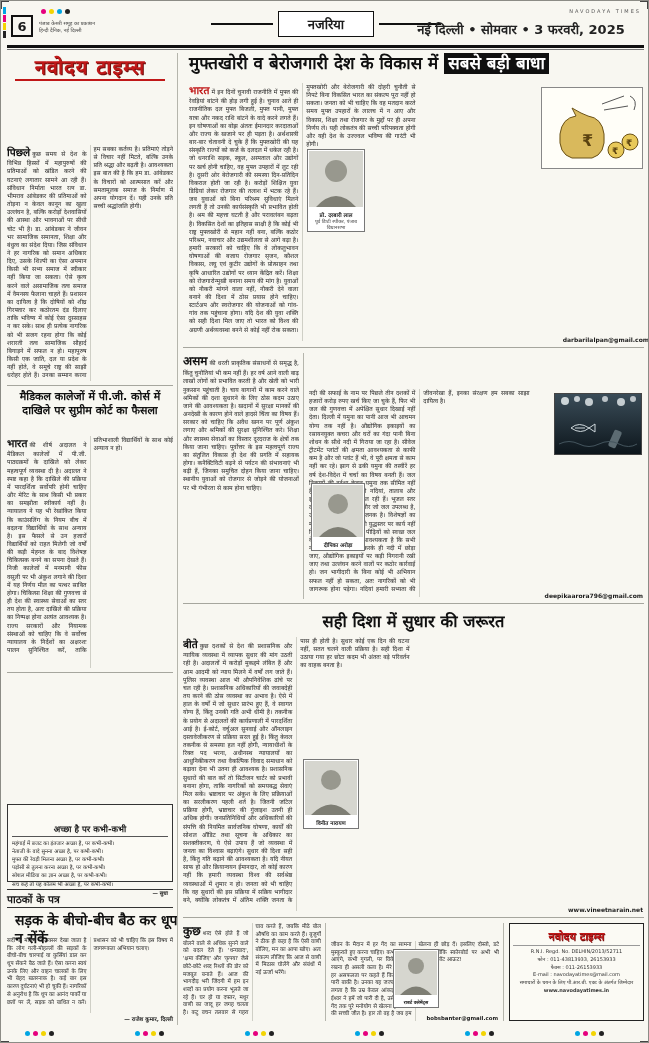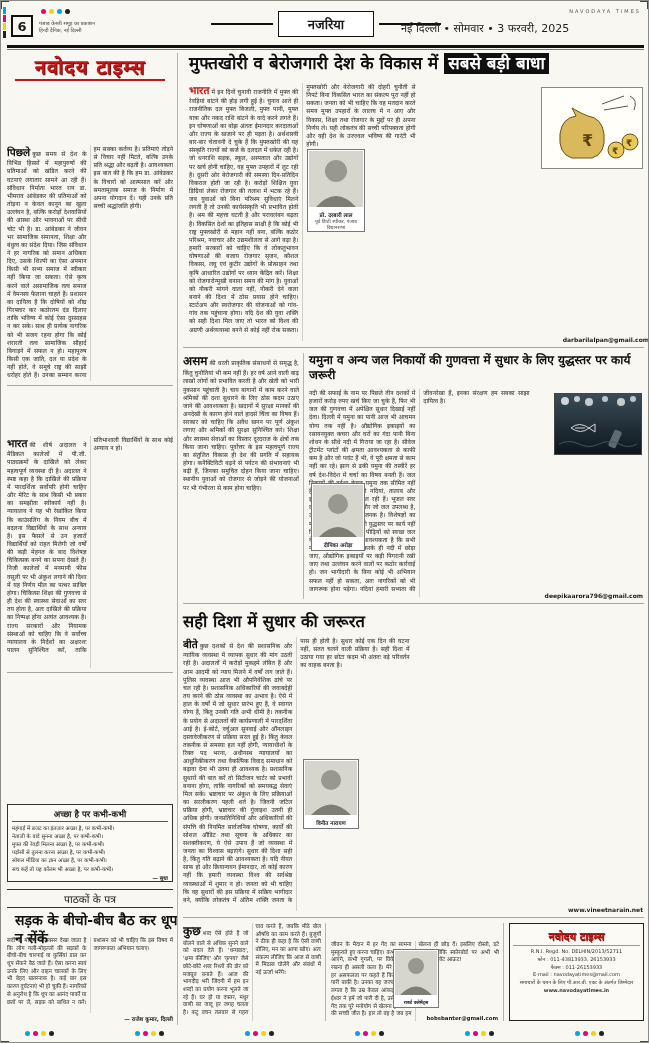--- a/index.html
+++ b/index.html
@@ -26,36 +26,36 @@
           display:flex;align-items:center;justify-content:center;font-size:13px;font-weight:bold}
   .motto{position:absolute;left:38px;top:17px;width:160px;font-size:5px;line-height:1.35;color:#3a3a3a}
   .dots{position:absolute;display:flex;gap:3px}
   .dot{width:5px;height:5px;border-radius:50%;display:inline-block}
   .dc{background:#00a5e3}.dm{background:#e6007e}.dy{background:#f3d403}.dk{background:#222}
   .sectionbox{position:absolute;left:277px;top:8px;width:96px;height:26px;border:1.5px solid #111;
           display:flex;align-items:center;justify-content:center;font-size:13px;font-weight:bold;background:#fff}
   .flank{position:absolute;top:20px;width:62px;height:2px;background:#111}
   .paper-en{position:absolute;left:440px;top:5px;width:200px;text-align:right;font-size:5px;
           letter-spacing:2px;color:#555}
-  .dateline{position:absolute;left:400px;top:17px;width:240px;text-align:left;font-size:11px;font-weight:400;color:#222}
+  .dateline{position:absolute;left:400px;top:17px;width:240px;text-align:center;font-size:13px;font-weight:700;color:#222}
   .edgestrip{position:absolute;display:flex;flex-direction:column;gap:1px}
   .eb{width:3px;height:7px}
   
   .pbox{position:absolute;background:#fff;border:1px solid #777;padding:1px;text-align:center}
   .pbox .cap{font-size:5.5px;font-weight:bold;line-height:1.25;padding-top:1px}
   .pbox .cap2{font-size:4.8px;line-height:1.2;color:#444}
   .illus{position:absolute;background:#fff;border:1px solid #888}
   
   .brand{position:absolute;width:100%;text-align:center;font-size:20px;font-weight:bold;color:#c01818;
          text-shadow:1px 1px 0 #70100f;letter-spacing:1px}
-  .satire{position:absolute;border:1px solid #333;background:#fbfaf4;padding:3px 4px}
+  .satire{position:absolute;border:1px solid #333;background:#fbfaf4;padding:18px 4px}
   .satire .stitle{font-size:8.5px;font-weight:bold;text-align:center;border-bottom:1px solid #555;padding-bottom:2px;margin-bottom:2px}
   .satire .sline{font-size:5.4px;line-height:1.5;color:#222}
   .satire .ssig{font-size:5.4px;font-weight:bold;text-align:right;padding-top:1px}
-  .letterssec .lt{font-size:10.5px;font-weight:normal;text-align:center}
+  .letterssec .lt{font-size:10.5px;font-weight:bold;text-align:left}
   .imprint{position:absolute;border:1px solid #222;background:#fbfaf4;padding:4px 3px;text-align:center}
   .imprint .ibrand{font-size:11px;font-weight:bold;color:#c01818;text-shadow:.5px .5px 0 #70100f;
           border-bottom:1px solid #999;padding-bottom:2px;margin-bottom:2px}
   .imprint .iline{font-size:5px;line-height:1.55;color:#333}
 </style>
 </head>
 <body>
 
 <div class="page">
 
@@ -102,20 +102,21 @@
     <div class="brand" style="top:0">नवोदय टाइम्स</div>
     <div class="abs" style="left:8px;top:26px;width:150px;height:2px;background:#c01818"></div>
 
 
     <div class="abs body6 cols2" style="left:0;top:92px;width:166px;height:236px">
       <span class="drop">पिछले</span><span>कुछ समय से देश के विभिन्न हिस्सों में महापुरुषों की प्रतिमाओं को खंडित करने की घटनाएं लगातार सामने आ रही हैं। संविधान निर्माता भारत रत्न डा. भीमराव आंबेडकर की प्रतिमाओं को तोड़ना न केवल कानून का खुला उल्लंघन है, बल्कि करोड़ों देशवासियों की आस्था और भावनाओं पर सीधी चोट भी है। डा. आंबेडकर ने जीवन भर सामाजिक समानता, शिक्षा और बंधुत्व का संदेश दिया। जिस संविधान ने हर नागरिक को समान अधिकार दिए, उसके शिल्पी का ऐसा अपमान किसी भी सभ्य समाज में स्वीकार नहीं किया जा सकता। ऐसे कृत्य करने वाले असामाजिक तत्व समाज में वैमनस्य फैलाना चाहते हैं। प्रशासन का दायित्व है कि दोषियों को शीघ्र गिरफ्तार कर कठोरतम दंड दिलाए ताकि भविष्य में कोई ऐसा दुस्साहस न कर सके। साथ ही प्रत्येक नागरिक को भी सजग रहना होगा कि कोई शरारती तत्व सामाजिक सौहार्द बिगाड़ने में सफल न हो। महापुरुष किसी एक जाति, दल या प्रदेश के नहीं होते, वे समूचे राष्ट्र की साझी धरोहर होते हैं। उनका सम्मान करना हम सबका कर्तव्य है। प्रतिमाएं तोड़ने से विचार नहीं मिटते, बल्कि उनके प्रति श्रद्धा और बढ़ती है। आवश्यकता इस बात की है कि हम डा. आंबेडकर के विचारों को आत्मसात करें और समतामूलक समाज के निर्माण में अपना योगदान दें। यही उनके प्रति सच्ची श्रद्धांजलि होगी।</span>
     </div>
 
     <div class="hline" style="left:0;top:332px;width:166px"></div>
 
+    <h3 class="abs headline" style="left:0;top:337px;width:166px;font-size:11px;line-height:1.3;text-align:center">मैडिकल कालेजों में पी.जी. कोर्स में दाखिले पर सुप्रीम कोर्ट का फैसला</h3>
 
     <div class="abs body6 cols2" style="left:0;top:383px;width:166px;height:232px">
       <span class="drop">भारत</span><span>की शीर्ष अदालत ने मैडिकल कालेजों में पी.जी. पाठ्यक्रमों के दाखिले को लेकर महत्वपूर्ण व्यवस्था दी है। अदालत ने स्पष्ट कहा है कि दाखिले की प्रक्रिया में पारदर्शिता सर्वोपरि होनी चाहिए और मेरिट के साथ किसी भी प्रकार का समझौता स्वीकार्य नहीं है। न्यायालय ने यह भी रेखांकित किया कि काउंसलिंग के नियम बीच में बदलना विद्यार्थियों के साथ अन्याय है। इस फैसले से उन हजारों विद्यार्थियों को राहत मिलेगी जो वर्षों की कड़ी मेहनत के बाद विशेषज्ञ चिकित्सक बनने का सपना देखते हैं। निजी कालेजों में मनमानी फीस वसूली पर भी अंकुश लगाने की दिशा में यह निर्णय मील का पत्थर साबित होगा। चिकित्सा शिक्षा की गुणवत्ता से ही देश की स्वास्थ्य सेवाओं का स्तर तय होता है, अतः दाखिले की प्रक्रिया का निष्पक्ष होना अत्यंत आवश्यक है। राज्य सरकारों और नियामक संस्थाओं को चाहिए कि वे सर्वोच्च न्यायालय के निर्देशों का अक्षरशः पालन सुनिश्चित करें, ताकि प्रतिभाशाली विद्यार्थियों के साथ कोई अन्याय न हो।</span>
     </div>
 
     <div class="hline" style="left:0;top:619px;width:166px"></div>
 
 
     <div class="satire" style="left:0;top:751px;width:166px;height:78px">
       <div class="stitle">अच्छा है पर कभी-कभी</div>
@@ -177,21 +178,20 @@
 
   <article class="abs" style="left:182px;top:352px;width:116px;height:246px">
     <div class="body6" style="width:116px;height:246px">
       <span class="drop" style="font-size:12px">असम</span><span>की धरती प्राकृतिक संसाधनों से समृद्ध है, किंतु चुनौतियां भी कम नहीं हैं। हर वर्ष आने वाली बाढ़ लाखों लोगों को प्रभावित करती है और खेती को भारी नुकसान पहुंचाती है। चाय बागानों में काम करने वाले श्रमिकों की दशा सुधारने के लिए ठोस कदम उठाए जाने की आवश्यकता है। खदानों में सुरक्षा मानकों की अनदेखी के कारण होने वाले हादसे चिंता का विषय हैं। सरकार को चाहिए कि अवैध खनन पर पूर्ण अंकुश लगाए और श्रमिकों की सुरक्षा सुनिश्चित करे। शिक्षा और स्वास्थ्य सेवाओं का विस्तार दूरदराज के क्षेत्रों तक किया जाना चाहिए। पूर्वोत्तर के इस महत्वपूर्ण राज्य का संतुलित विकास ही देश की प्रगति में सहायक होगा। कनैक्टिविटी बढ़ने से पर्यटन की संभावनाएं भी बढ़ी हैं, जिनका समुचित दोहन किया जाना चाहिए। स्थानीय युवाओं को रोजगार से जोड़ने की योजनाओं पर भी गंभीरता से काम होना चाहिए।</span>
     </div>
   </article>
 
   <div class="vline" style="left:302px;top:352px;height:246px"></div>
 
   <article class="abs" style="left:308px;top:352px;width:335px;height:246px">
-    <h2 class="headline" style="font-size:12px;line-height:1.25">यमुना व अन्य जल निकायों की गुणवत्ता में सुधार के लिए युद्धस्तर पर कार्य जरूरी</h2>
     <div class="abs body6 cols3" style="left:0;top:36px;width:335px;height:208px">नदी की सफाई के नाम पर पिछले तीन दशकों में हजारों करोड़ रुपए खर्च किए जा चुके हैं, फिर भी जल की गुणवत्ता में अपेक्षित सुधार दिखाई नहीं देता। दिल्ली में यमुना का पानी आज भी आचमन योग्य तक नहीं है। औद्योगिक इकाइयों का रसायनयुक्त कचरा और घरों का गंदा पानी बिना शोधन के सीधे नदी में गिराया जा रहा है। सीवेज ट्रीटमेंट प्लांटों की क्षमता आवश्यकता से काफी कम है और जो प्लांट हैं भी, वे पूरी क्षमता से काम नहीं कर रहे। झाग से ढकी यमुना की तस्वीरें हर वर्ष देश-विदेश में चर्चा का विषय बनती हैं। जल निकायों की दुर्दशा केवल यमुना तक सीमित नहीं है, देशभर की छोटी-बड़ी नदियां, तालाब और झीलें प्रदूषण की मार झेल रही हैं। भूजल स्तर लगातार नीचे जा रहा है और जो जल उपलब्ध है, उसकी गुणवत्ता भी चिंताजनक है। विशेषज्ञों का मानना है कि यदि अभी भी युद्धस्तर पर कार्य नहीं किया गया तो आने वाली पीढ़ियों को स्वच्छ जल के लिए तरसना पड़ेगा। आवश्यकता है कि सभी नालों का पानी शोधित करके ही नदी में छोड़ा जाए, औद्योगिक इकाइयों पर कड़ी निगरानी रखी जाए तथा उल्लंघन करने वालों पर कठोर कार्रवाई हो। जन भागीदारी के बिना कोई भी अभियान सफल नहीं हो सकता, अतः नागरिकों को भी जागरूक होना पड़ेगा। नदियां हमारी सभ्यता की जीवनरेखा हैं, इनका संरक्षण हम सबका साझा दायित्व है।</div>
     <div class="pbox" style="left:2px;top:130px;width:54px">
       <svg width="50" height="52" viewBox="0 0 50 52">
         <rect width="50" height="52" fill="#d6d6cf"></rect>
         <circle cx="25" cy="19" r="10" fill="#98988e"></circle>
         <path d="M6 52 q19 -20 38 0 z" fill="#7e7e74"></path>
       </svg>
       <div class="cap">दीपिका अरोड़ा</div>
     </div>
     <div class="illus" style="left:245px;top:40px;width:88px;height:62px;border-color:#444">
@@ -215,21 +215,21 @@
         <rect x="56" y="36" width="8" height="18" rx="2" transform="rotate(24 60 45)" fill="#5c6b72"></rect>
         <path d="M4 50 q10 -5 20 0 q10 5 20 0 q10 -5 20 0 q10 5 18 0" fill="none" stroke="#44555e"></path>
       </svg>
     </div>
     <div class="email">deepikaarora796@gmail.com</div>
   </article>
 
   <div class="hline" style="left:182px;top:602px;width:461px"></div>
 
   <article class="abs" style="left:182px;top:608px;width:461px;height:304px">
-    <h2 class="headline" style="font-size:16.5px;text-align:left">सही दिशा में सुधार की जरूरत</h2>
+    <h2 class="headline" style="font-size:16.5px;text-align:center">सही दिशा में सुधार की जरूरत</h2>
     <div class="abs body6 cols4" style="left:0;top:28px;width:461px;height:274px">
       <span class="drop">बीते</span><span>कुछ दशकों से देश की प्रशासनिक और न्यायिक व्यवस्था में व्यापक सुधार की मांग उठती रही है। अदालतों में करोड़ों मुकद्दमे लंबित हैं और आम आदमी को न्याय मिलने में वर्षों लग जाते हैं। पुलिस व्यवस्था आज भी औपनिवेशिक ढांचे पर चल रही है। प्रशासनिक अधिकारियों की जवाबदेही तय करने की ठोस व्यवस्था का अभाव है। ऐसे में हाल के वर्षों में जो सुधार प्रारंभ हुए हैं, वे स्वागत योग्य हैं, किंतु उनकी गति अभी धीमी है। तकनीक के प्रयोग से अदालतों की कार्यप्रणाली में पारदर्शिता आई है। ई-कोर्ट, वर्चुअल सुनवाई और ऑनलाइन दस्तावेजीकरण से प्रक्रिया सरल हुई है। किंतु केवल तकनीक से समस्या हल नहीं होगी, न्यायाधीशों के रिक्त पद भरना, अधीनस्थ न्यायालयों का आधुनिकीकरण तथा वैकल्पिक विवाद समाधान को बढ़ावा देना भी उतना ही आवश्यक है। प्रशासनिक सुधारों की बात करें तो सिटीजन चार्टर को प्रभावी बनाना होगा, ताकि नागरिकों को समयबद्ध सेवाएं मिल सकें। भ्रष्टाचार पर अंकुश के लिए प्रक्रियाओं का सरलीकरण पहली शर्त है। जितनी जटिल प्रक्रिया होगी, भ्रष्टाचार की गुंजाइश उतनी ही अधिक होगी। जनप्रतिनिधियों और अधिकारियों की संपत्ति की नियमित सार्वजनिक घोषणा, कार्यों की सोशल ऑडिट तथा सूचना के अधिकार का सशक्तीकरण, ये ऐसे उपाय हैं जो व्यवस्था में जनता का विश्वास बढ़ाएंगे। सुधार की दिशा सही है, किंतु गति बढ़ाने की आवश्यकता है। यदि नीयत साफ हो और क्रियान्वयन ईमानदार, तो कोई कारण नहीं कि हमारी व्यवस्था विश्व की सर्वश्रेष्ठ व्यवस्थाओं में शुमार न हो। जनता को भी चाहिए कि वह सुधारों की इस प्रक्रिया में सक्रिय भागीदार बने, क्योंकि लोकतंत्र में अंतिम शक्ति जनता के पास ही होती है। सुधार कोई एक दिन की घटना नहीं, सतत चलने वाली प्रक्रिया है। सही दिशा में उठाया गया हर छोटा कदम भी अंततः बड़े परिवर्तन का वाहक बनता है।</span>
     </div>
     <div class="pbox" style="left:120px;top:150px;width:56px">
       <svg width="52" height="54" viewBox="0 0 52 54">
         <rect width="52" height="54" fill="#d6d6cf"></rect>
         <circle cx="26" cy="19" r="10" fill="#98988e"></circle>
         <path d="M6 54 q20 -21 40 0 z" fill="#7e7e74"></path>
       </svg>
       <div class="cap">विनीत नारायण</div>

